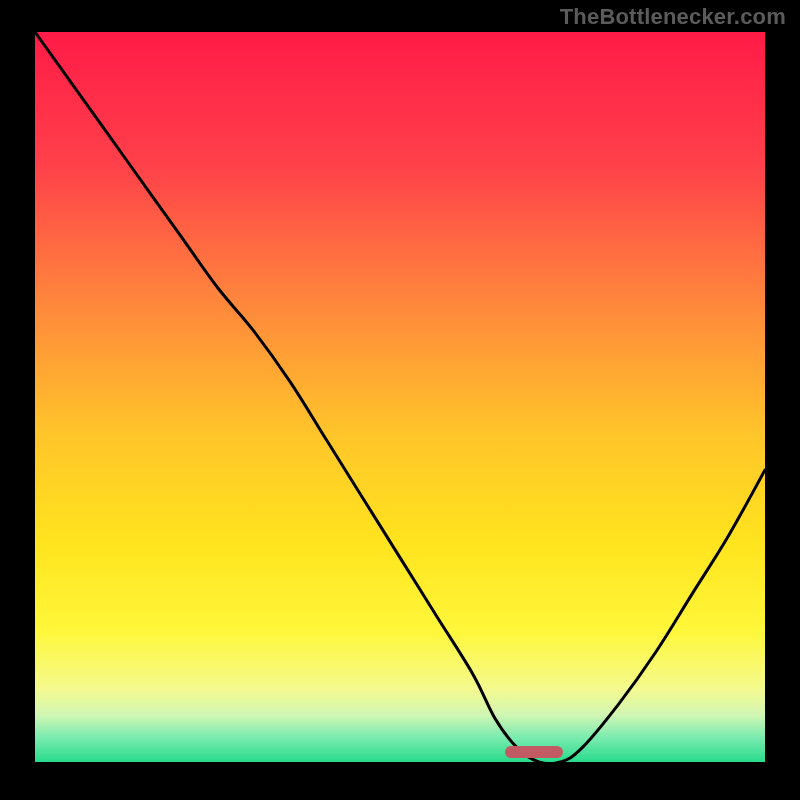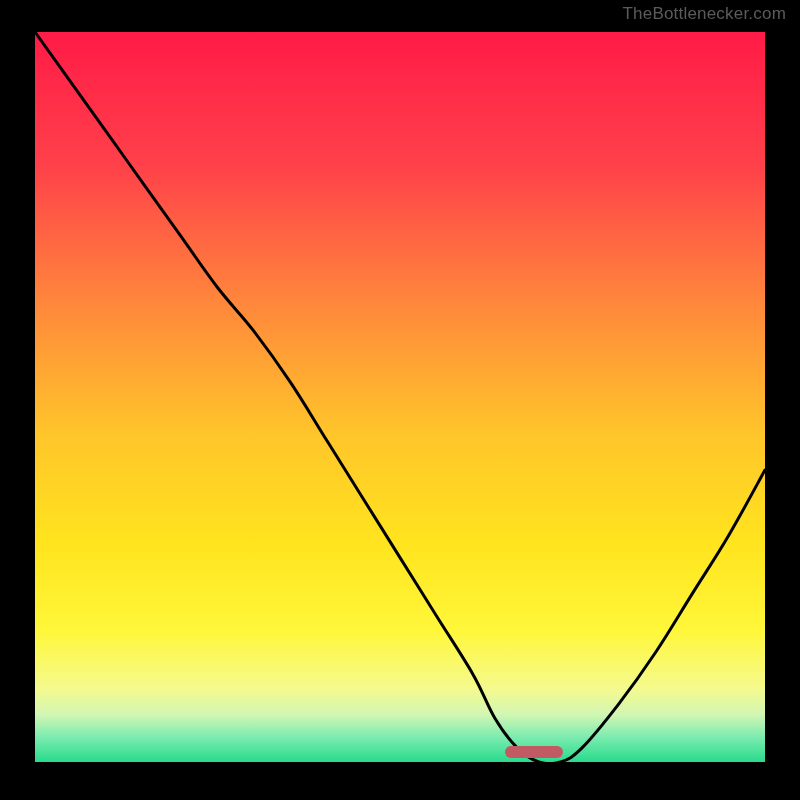--- a/index.html
+++ b/index.html
@@ -14,22 +14,22 @@
     position: relative;
     width: 800px;
     height: 800px;
     background: #000000;
   }
   .watermark {
     position: absolute;
     top: 4px;
     right: 14px;
     font-family: Arial, Helvetica, sans-serif;
-    font-size: 17px;
-    font-weight: 400;
+    font-size: 22px;
+    font-weight: 700;
     color: #5b5b5b;
     letter-spacing: 0.2px;
   }
   svg {
     position: absolute;
     left: 0;
     top: 0;
   }
 </style>
 </head>

